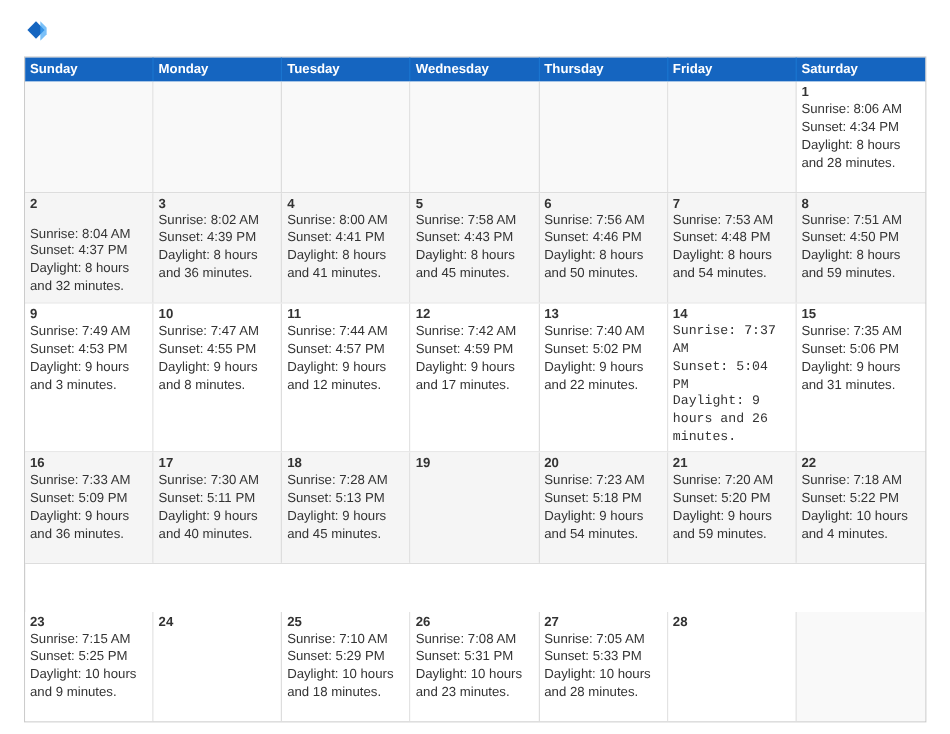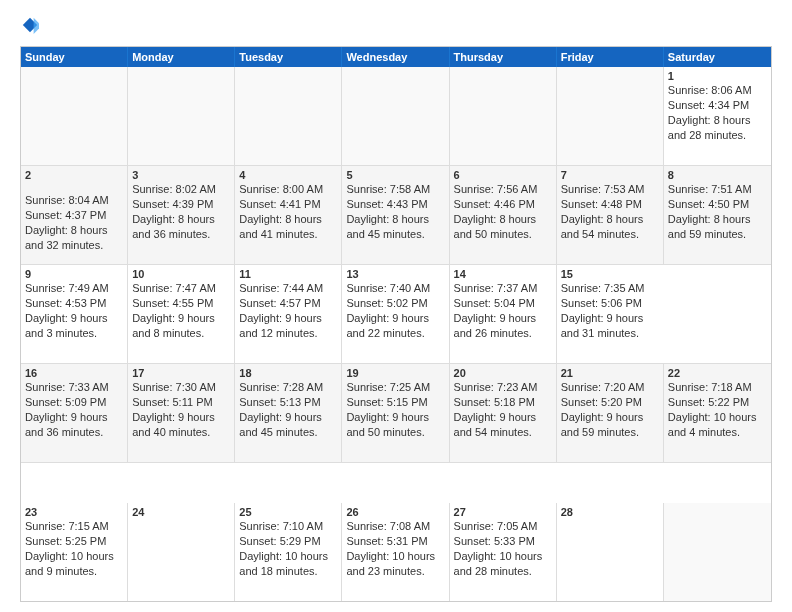--- a/index.html
+++ b/index.html
@@ -212,28 +212,34 @@
 Sunset: 4:55 PM
 Daylight: 9 hours and 8 minutes.</div>
           </div>
           <div class="cal-cell">
             <span class="day-num">11</span>
             <div class="day-info" style="white-space: pre-line;">Sunrise: 7:44 AM
 Sunset: 4:57 PM
 Daylight: 9 hours and 12 minutes.</div>
           </div>
           <div class="cal-cell">
+            <span class="day-num">12</span>
+            <div class="day-info" style="white-space: pre-line;">Sunrise: 7:42 AM
+Sunset: 4:59 PM
+Daylight: 9 hours and 17 minutes.</div>
+          </div>
+          <div class="cal-cell">
             <span class="day-num">13</span>
             <div class="day-info" style="white-space: pre-line;">Sunrise: 7:40 AM
 Sunset: 5:02 PM
 Daylight: 9 hours and 22 minutes.</div>
           </div>
           <div class="cal-cell">
             <span class="day-num">14</span>
-            <div class="day-info" style="white-space: pre-line;">Sunrise: 7:37 AM
+            <div class="day-info" style="white-space: pre-line; font-family: Liberation Mono, monospace;">Sunrise: 7:37 AM
 Sunset: 5:04 PM
 Daylight: 9 hours and 26 minutes.</div>
           </div>
           <div class="cal-cell">
             <span class="day-num">15</span>
             <div class="day-info" style="white-space: pre-line;">Sunrise: 7:35 AM
 Sunset: 5:06 PM
 Daylight: 9 hours and 31 minutes.</div>
           </div>
         </div>
@@ -251,23 +257,20 @@
 Daylight: 9 hours and 40 minutes.</div>
           </div>
           <div class="cal-cell shaded">
             <span class="day-num">18</span>
             <div class="day-info" style="white-space: pre-line;">Sunrise: 7:28 AM
 Sunset: 5:13 PM
 Daylight: 9 hours and 45 minutes.</div>
           </div>
           <div class="cal-cell shaded">
             <span class="day-num">19</span>
-            <div class="day-info" style="white-space: pre-line;">Sunrise: 7:25 AM
-Sunset: 5:15 PM
-Daylight: 9 hours and 50 minutes.</div>
           </div>
           <div class="cal-cell shaded">
             <span class="day-num">20</span>
             <div class="day-info" style="white-space: pre-line;">Sunrise: 7:23 AM
 Sunset: 5:18 PM
 Daylight: 9 hours and 54 minutes.</div>
           </div>
           <div class="cal-cell shaded">
             <span class="day-num">21</span>
             <div class="day-info" style="white-space: pre-line;">Sunrise: 7:20 AM

